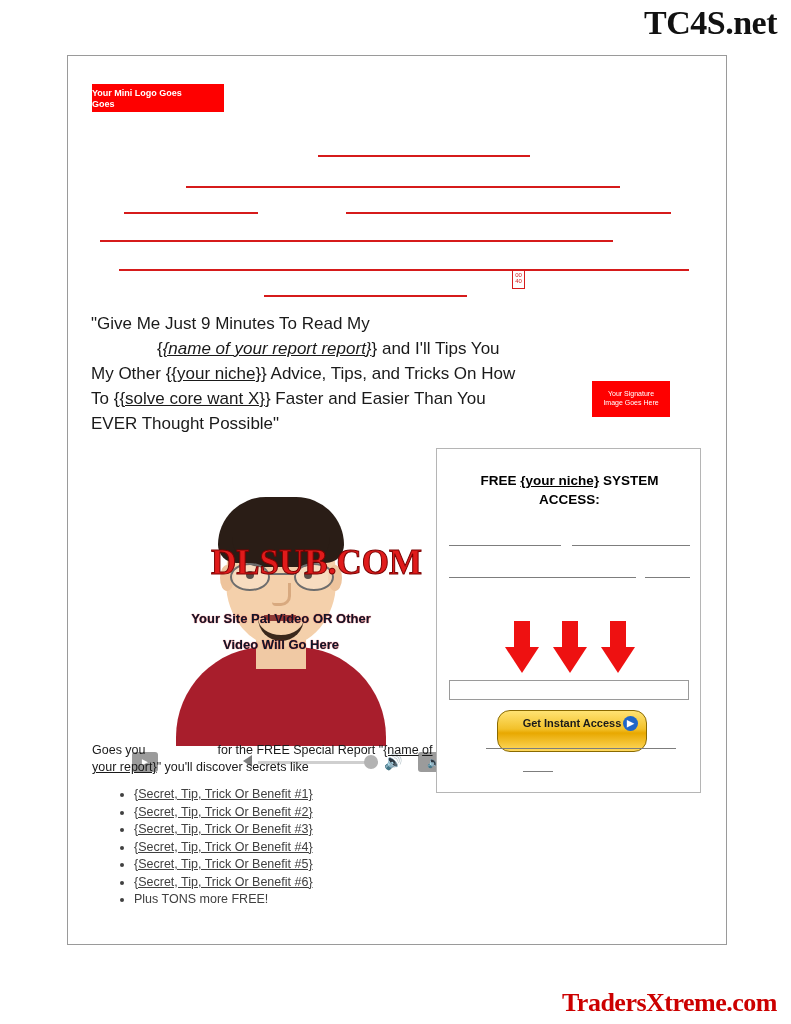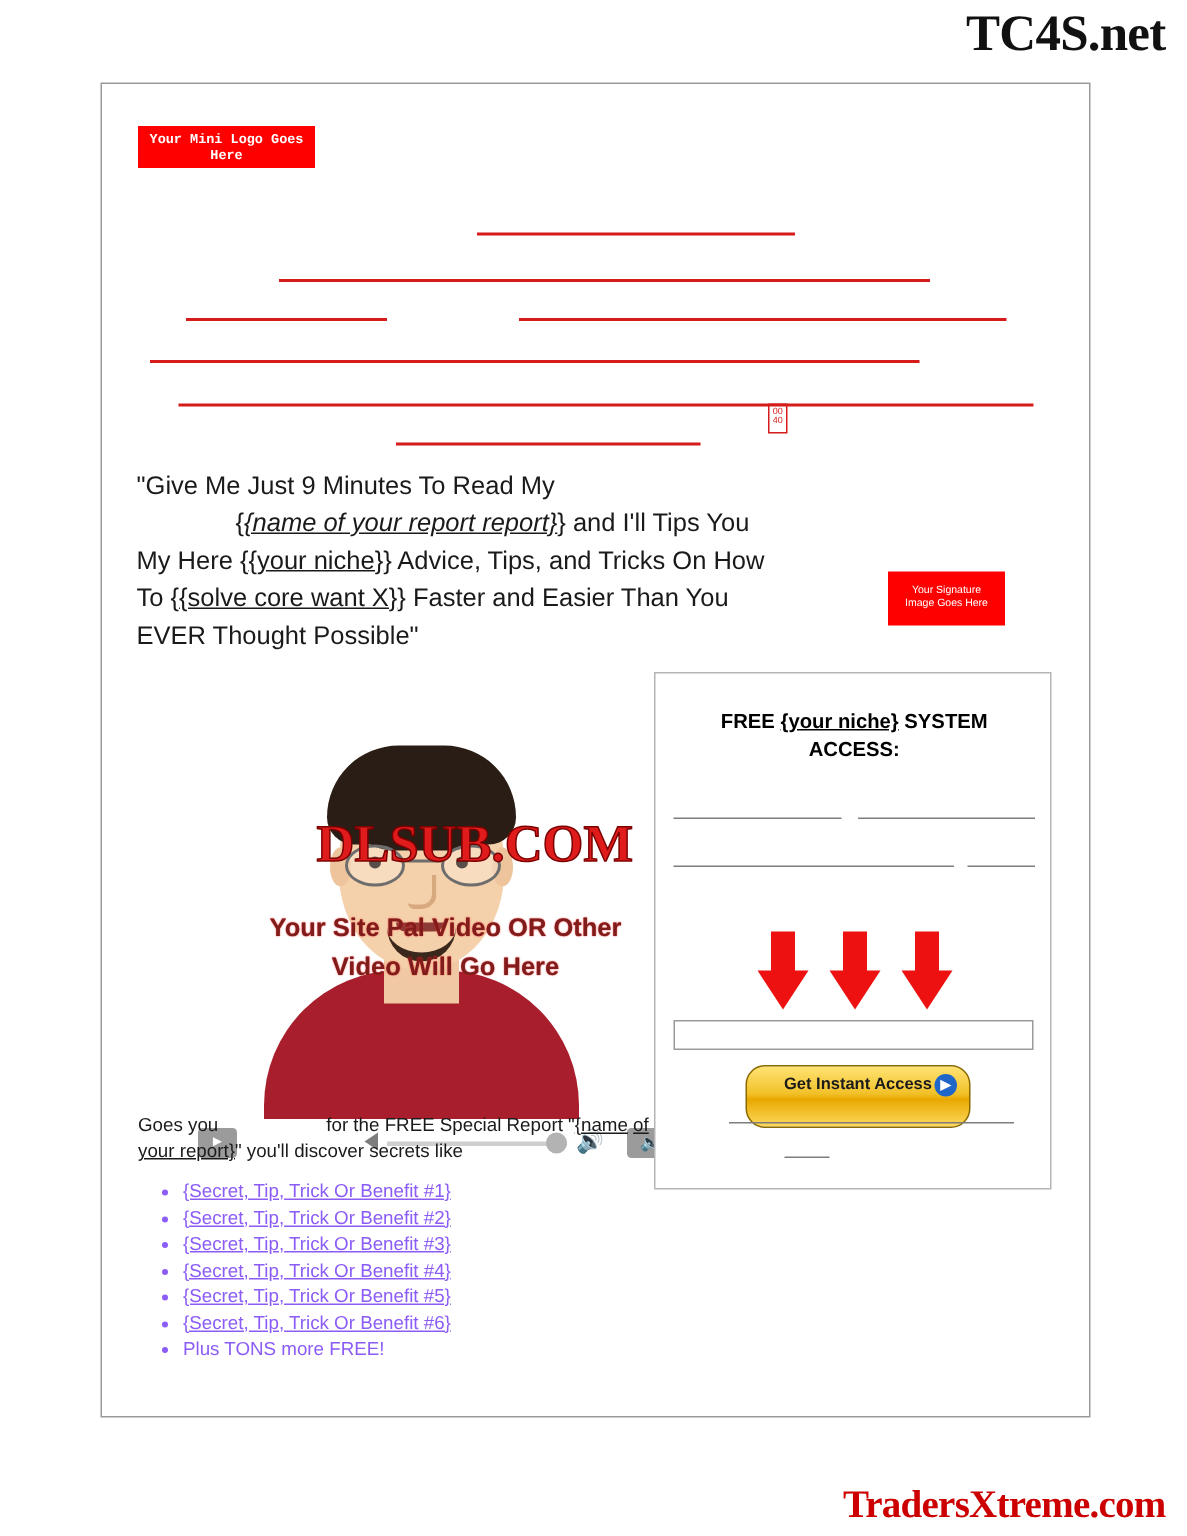--- a/index.html
+++ b/index.html
@@ -47,31 +47,29 @@
     background: #ffffff;
     border: 1px solid #9a9a9a;
     box-sizing: border-box;
   }
 
   
   .mini-logo {
     position: absolute;
     left: 24px;
     top: 28px;
-    width: 118px;
+    width: 132px;
     height: 28px;
     background: #fe0000;
     color: #ffffff;
     font-size: 9px;
     font-weight: bold;
     line-height: 11px;
-    text-align: center;
     padding-top: 4px;
     box-sizing: border-box;
-    font-family: Liberation Mono, monospace;
   }
 
   
   .bar {
     position: absolute;
     height: 0;
     border-top: 2px solid #d61b1b;
   }
 
   
@@ -178,27 +176,27 @@
     border-right: 3px solid #d8a97f; border-bottom: 3px solid #d8a97f; border-radius: 0 0 10px 4px;
   }
   .p-mouth { position: absolute; left: 96px; top: 136px; width: 32px; height: 6px; background: #8d3b37; border-radius: 0 0 16px 16px; }
   .p-beard {
     position: absolute; left: 90px; top: 128px; width: 46px; height: 28px;
     border-bottom: 6px solid #3a281c; border-radius: 0 0 24px 24px;
   }
 
   .video-overlay-text {
     position: absolute;
-    left: 16px;
+    left: 0;
     top: 155px;
     width: 350px;
     text-align: center;
-    color: #7f1d1d;
+    color: #0f172a;
     font-weight: bold;
-    font-size: 17px;
+    font-size: 13px;
     line-height: 26px;
     text-shadow: 0 0 1px #ef2020;
   }
   .wm-center {
     position: absolute;
     left: 105px;
     top: 92px;
     font-family: "Liberation Serif", serif;
     font-weight: bold;
     font-size: 35px;
@@ -284,63 +282,63 @@
     font-size: 12.5px;
     line-height: 17px;
     color: #1a1a1a;
   }
   .body-copy .gap { display: inline-block; width: 72px; }
   .body-copy .ul { text-decoration: underline; }
   .copy-line { position: absolute; height: 0; border-top: 1px solid #7d7d7d; }
 
   .bullets {
     position: absolute;
-    left: 36px;
+    left: 48px;
     top: 730px;
     width: 380px;
     margin: 0;
     padding: 0 0 0 18px;
     font-size: 12.5px;
     line-height: 17px;
-    color: #8b5cf6;
+    color: #404040;
   }
   .bullets li { margin: 0 0 0.5px 0; }
   .bullets li span.ul { text-decoration: underline; }
 </style>
 </head>
 <body>
 
 <div class="wm-top">TC4S.net</div>
 <div class="wm-bottom">TradersXtreme.com</div>
 
 <div class="sheet">
 
   <div class="mini-logo">
     <div>Your Mini Logo Goes</div>
-    <div>Here</div>
+    <div>Goes</div>
   </div>
 
   <div class="bar" style="left:250px; top:99px; width:212px;"></div>
   <div class="bar" style="left:118px; top:130px; width:434px;"></div>
   <div class="bar" style="left:56px; top:156px; width:134px;"></div>
   <div class="bar" style="left:278px; top:156px; width:325px;"></div>
   <div class="bar" style="left:32px; top:184px; width:513px;"></div>
   <div class="bar" style="left:51px; top:213px; width:570px;"></div>
   <div class="bar" style="left:196px; top:239px; width:203px;"></div>
 
   <div class="tiny-box">
     <div>00</div>
     <div>40</div>
   </div>
 
   <div class="headline">
     <span>"Give Me Just 9 Minutes To Read My</span><br>
     <span class="indent"></span>{<span class="ul">{name of your report report}</span>}
     <span>and I'll Tips You</span><br>
-    <span>My Here</span>
+    <span>My Other</span>
     {<span class="ul2">{your niche}</span>}
     <span>Advice, Tips, and Tricks On How</span><br>
     <span>To</span>
     {<span class="ul2">{solve core want X}</span>}
     <span>Faster and Easier Than You</span><br>
     <span>EVER Thought Possible"</span>
   </div>
 
   <div class="signature">
     <div>Your Signature</div>

